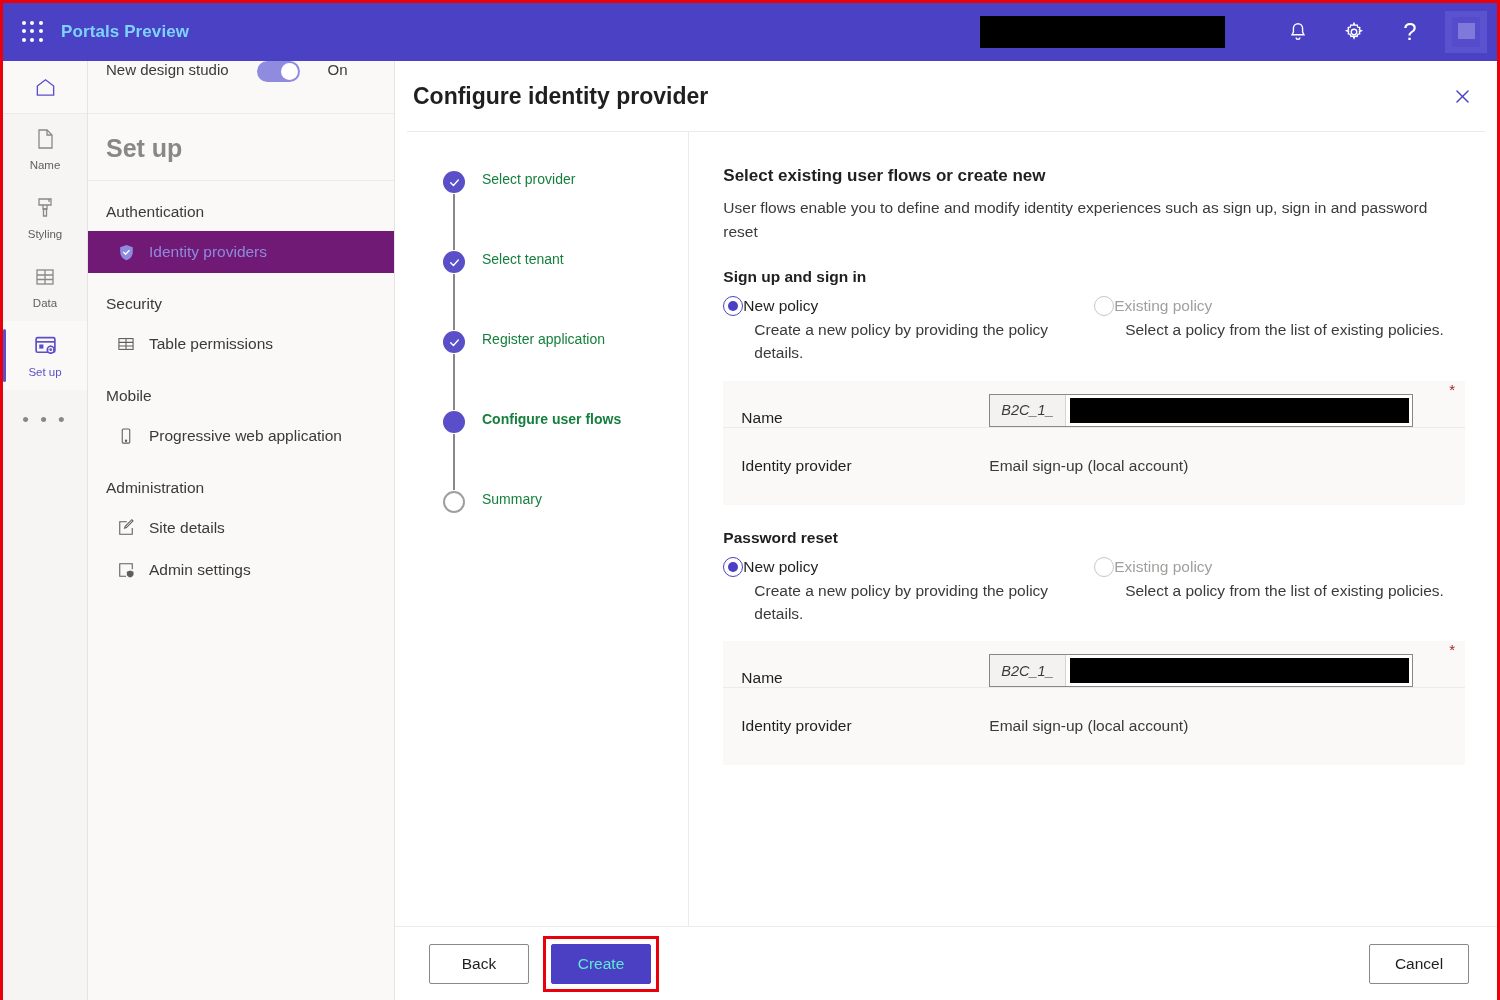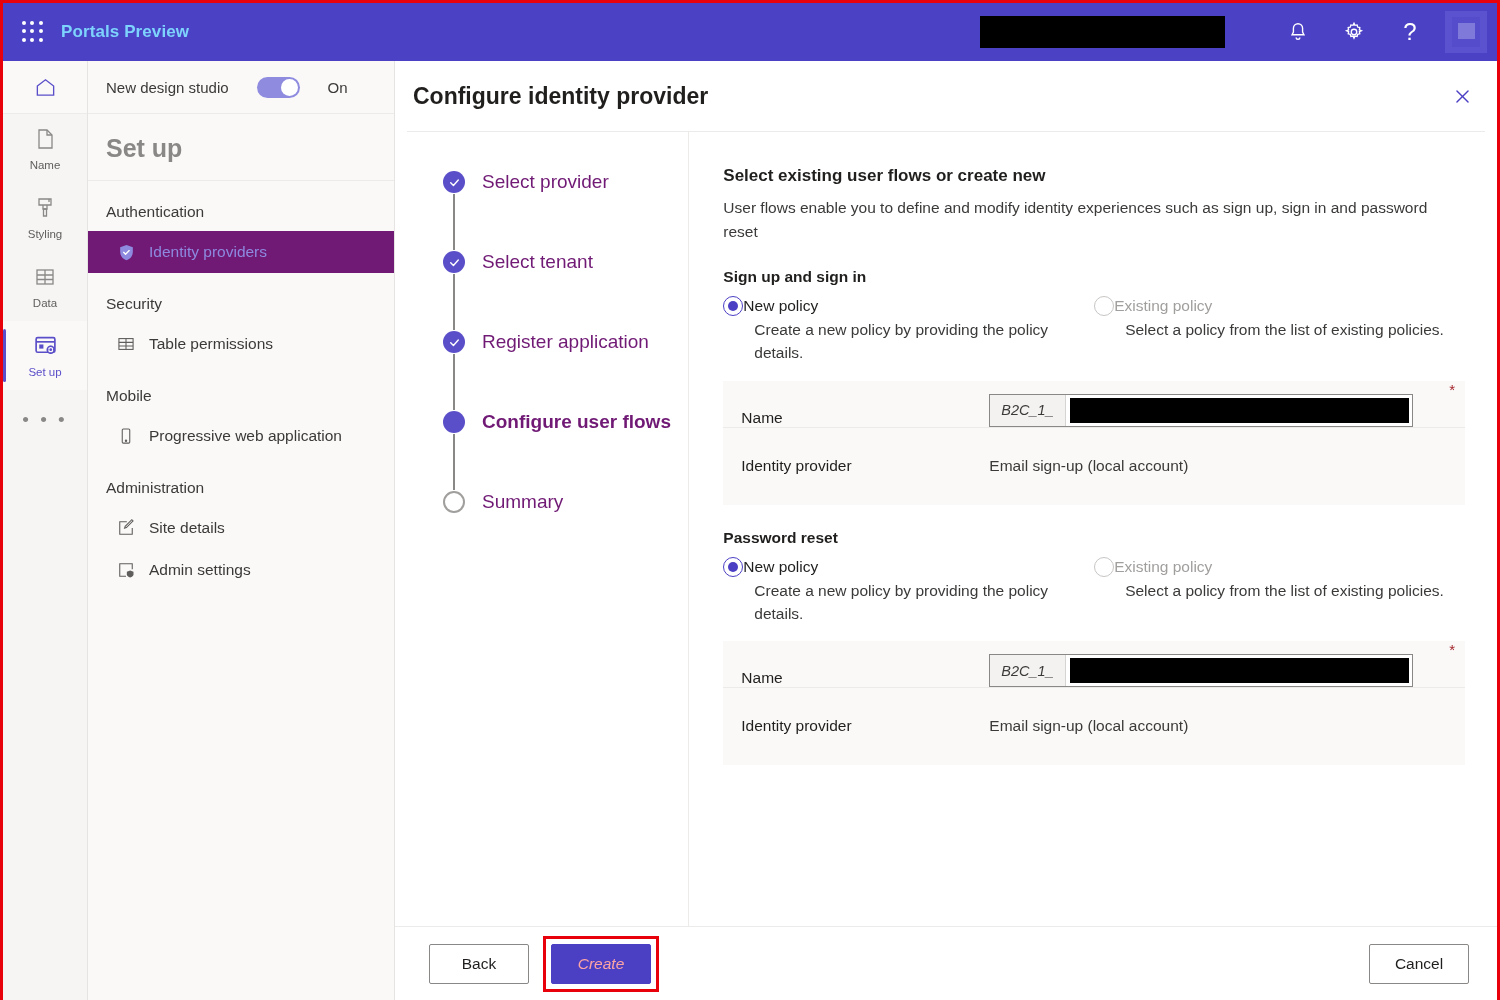--- a/index.html
+++ b/index.html
@@ -99,21 +99,21 @@
   }
 
   
   .navpanel {
     position:absolute; left:85px; top:58px;
     width: 307px; height:939px;
     background: #faf9f8;
     border-right: 1px solid #e6e4e2;
   }
   .studio-row {
-    height: 53px; display:flex; align-items:center; gap:28px;
+    height: 53px; display:flex; gap:28px;
     padding-left: 18px; border-bottom:1px solid #edebe9; background:#faf9f8;
   }
   .studio-label { font-size:15px; color:#3b3a39; }
   .toggle {
     width: 43px; height: 21px; border-radius: 11px; background:#8f8ce0;
     position:relative; cursor:pointer;
   }
   .toggle .knob {
     position:absolute; right:2px; top:2px;
     width:17px; height:17px; border-radius:50%; background:#ffffff;
@@ -164,21 +164,21 @@
   }
   .step { display:flex; align-items:flex-start; gap:17px; height:80px; position:relative; }
   .step .bullet {
     width:22px; height:22px; border-radius:50%;
     display:flex; align-items:center; justify-content:center;
     flex: 0 0 22px; margin-top:1px; z-index:2; position:relative;
   }
   .bullet.done { background:#5b4fc9; color:#ffffff; }
   .bullet.current { background:#5b4fc9; }
   .bullet.todo { background:#ffffff; border:2px solid #a19f9d; }
-  .step .slabel { font-size:19px; color:#701a75; padding-top:1px; }
+  .step .slabel { font-size:14px; color:#15803d; padding-top:1px; }
   .step.current .slabel { font-weight:700; }
   .step .connector {
     position:absolute; left:10px; top:24px; width:2px; height:56px; background:#8a8886;
   }
 
   
   .content {
     flex:1 1 auto; border-left:1px solid #edebe9;
     padding: 34px 32px 0 34px;
   }
@@ -231,21 +231,21 @@
     position:absolute; left:0; bottom:0; width:1102px; height:74px;
     border-top:1px solid #edebe9; display:flex; align-items:center;
     padding: 0 28px 0 34px;
   }
   .btn {
     height:40px; min-width:100px; padding: 12px 22px;
     display:flex; align-items:center; justify-content:center;
     font-size:15.5px; cursor:pointer; border-radius:2px;
   }
   .btn-secondary { background:#ffffff; border:1px solid #8a8886; color:#201f1e; }
-  .btn-primary { background:#4b3fc4; border:1px solid #4b3fc4; color:#fca5a5;font-style:italic; }
+  .btn-primary { background:#4b3fc4; border:1px solid #4b3fc4; color:#5eead4; }
   .highlight-box {
     border: 3px solid #e8000a; padding: 5px; margin-left: 14px;
     display:inline-flex;
   }
   .footer-spacer { flex:1 1 auto; }
 </style>
 </head>
 <body>
 
 <div id="app">

